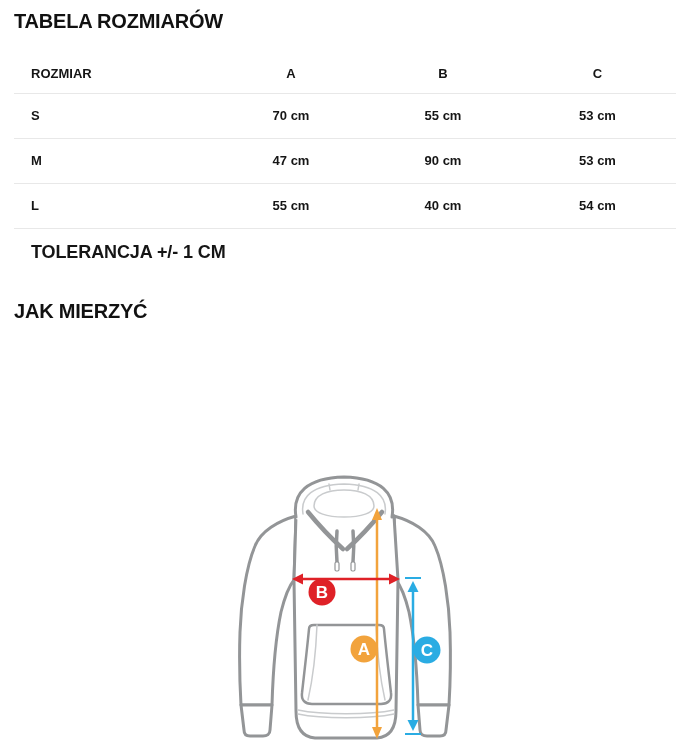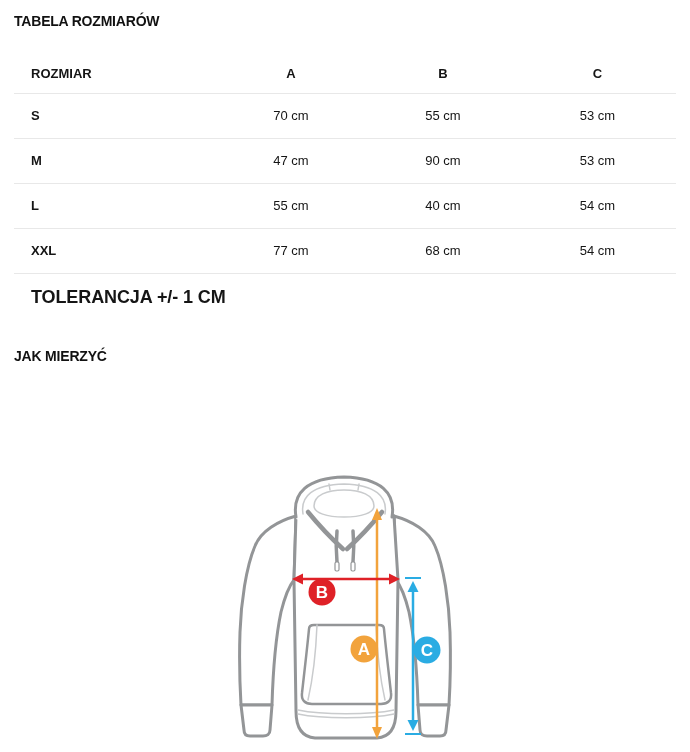--- a/index.html
+++ b/index.html
@@ -1,20 +1,20 @@
 <!DOCTYPE html>
 <html><head>
 <meta charset="utf-8">
 <style>
   * { margin: 0; padding: 0; box-sizing: border-box; }
   html, body { width: 690px; height: 752px; background: #ffffff; overflow: hidden; }
   body { font-family: "Liberation Sans", sans-serif; color: #151515; position: relative; }
 
   .section-title {
-    font-size: 14px;
+    font-size: 20px;
     font-weight: 700;
     letter-spacing: -0.2px;
     line-height: 23px;
     margin: 10px 0 0 14px;
     color: #111;
   }
 
   .size-table {
     margin: 22px 14px 12px 14px;
     width: 662px;
@@ -26,21 +26,21 @@
   .size-table col.c-b    { width: 152px; }
   .size-table col.c-c    { width: 157px; }
 
   .size-table th, .size-table td {
     font-size: 13px;
     border-bottom: 1px solid #e8e8e8;
     text-align: center;
     vertical-align: middle;
   }
   .size-table thead th { height: 38px; font-weight: 700; }
-  .size-table tbody td { height: 45px; font-weight: 400; }
+  .size-table tbody td { height: 45px; font-weight: 700; }
   .size-table th:first-child,
   .size-table td:first-child { text-align: left; padding-left: 17px; }
   .size-table td:first-child { font-weight: 700; }
 
   .tolerance-note {
     margin: 13px 0 0 31px;
     font-size: 18px;
     font-weight: 700;
     letter-spacing: -0.1px;
   }
@@ -89,26 +89,20 @@
     <tr>
       <td>M</td>
       <td>47 cm</td>
       <td>90 cm</td>
       <td>53 cm</td>
     </tr>
     <tr>
       <td>L</td>
       <td>55 cm</td>
       <td>40 cm</td>
-      <td>54 cm</td>
-    </tr>
-    <tr>
-      <td>XXL</td>
-      <td>77 cm</td>
-      <td>68 cm</td>
       <td>54 cm</td>
     </tr>
   </tbody>
 </table>
 
 <div class="tolerance-note">TOLERANCJA +/- 1 CM</div>
 
 <h1 class="section-title measure-title">JAK MIERZYĆ</h1>
 
 <svg class="diagram-layer" viewBox="0 0 690 752" width="690" height="752" xmlns="http://www.w3.org/2000/svg">

